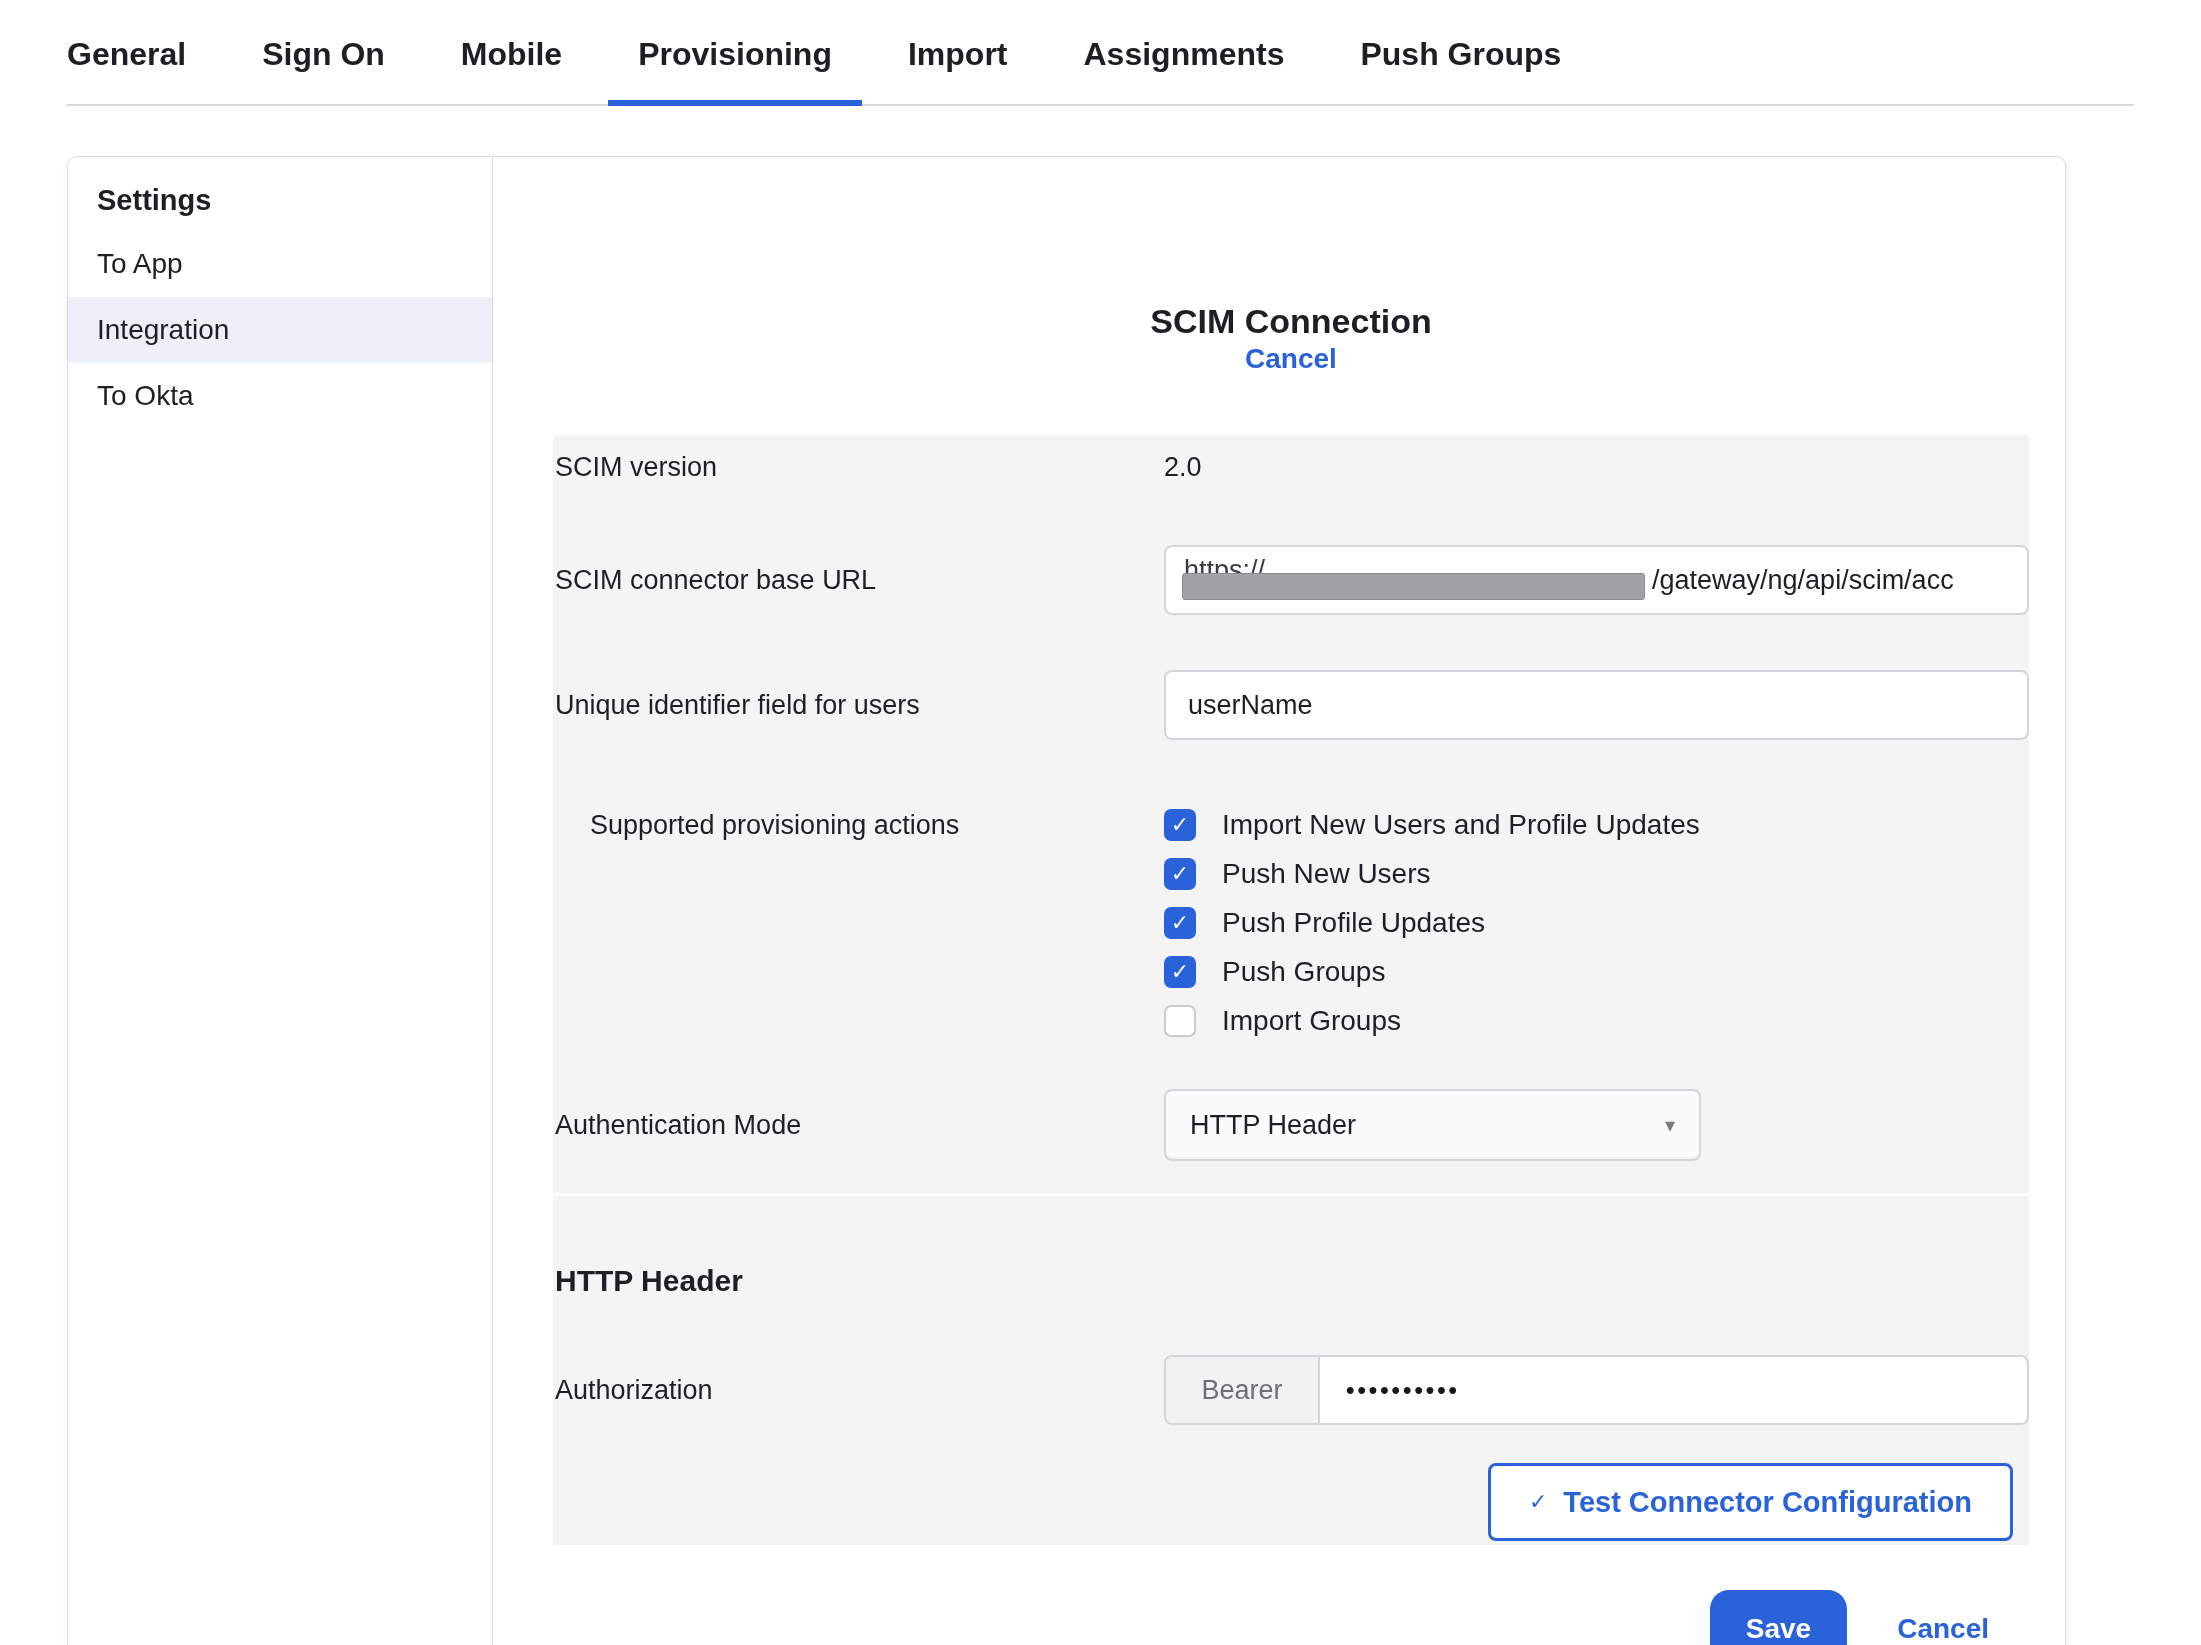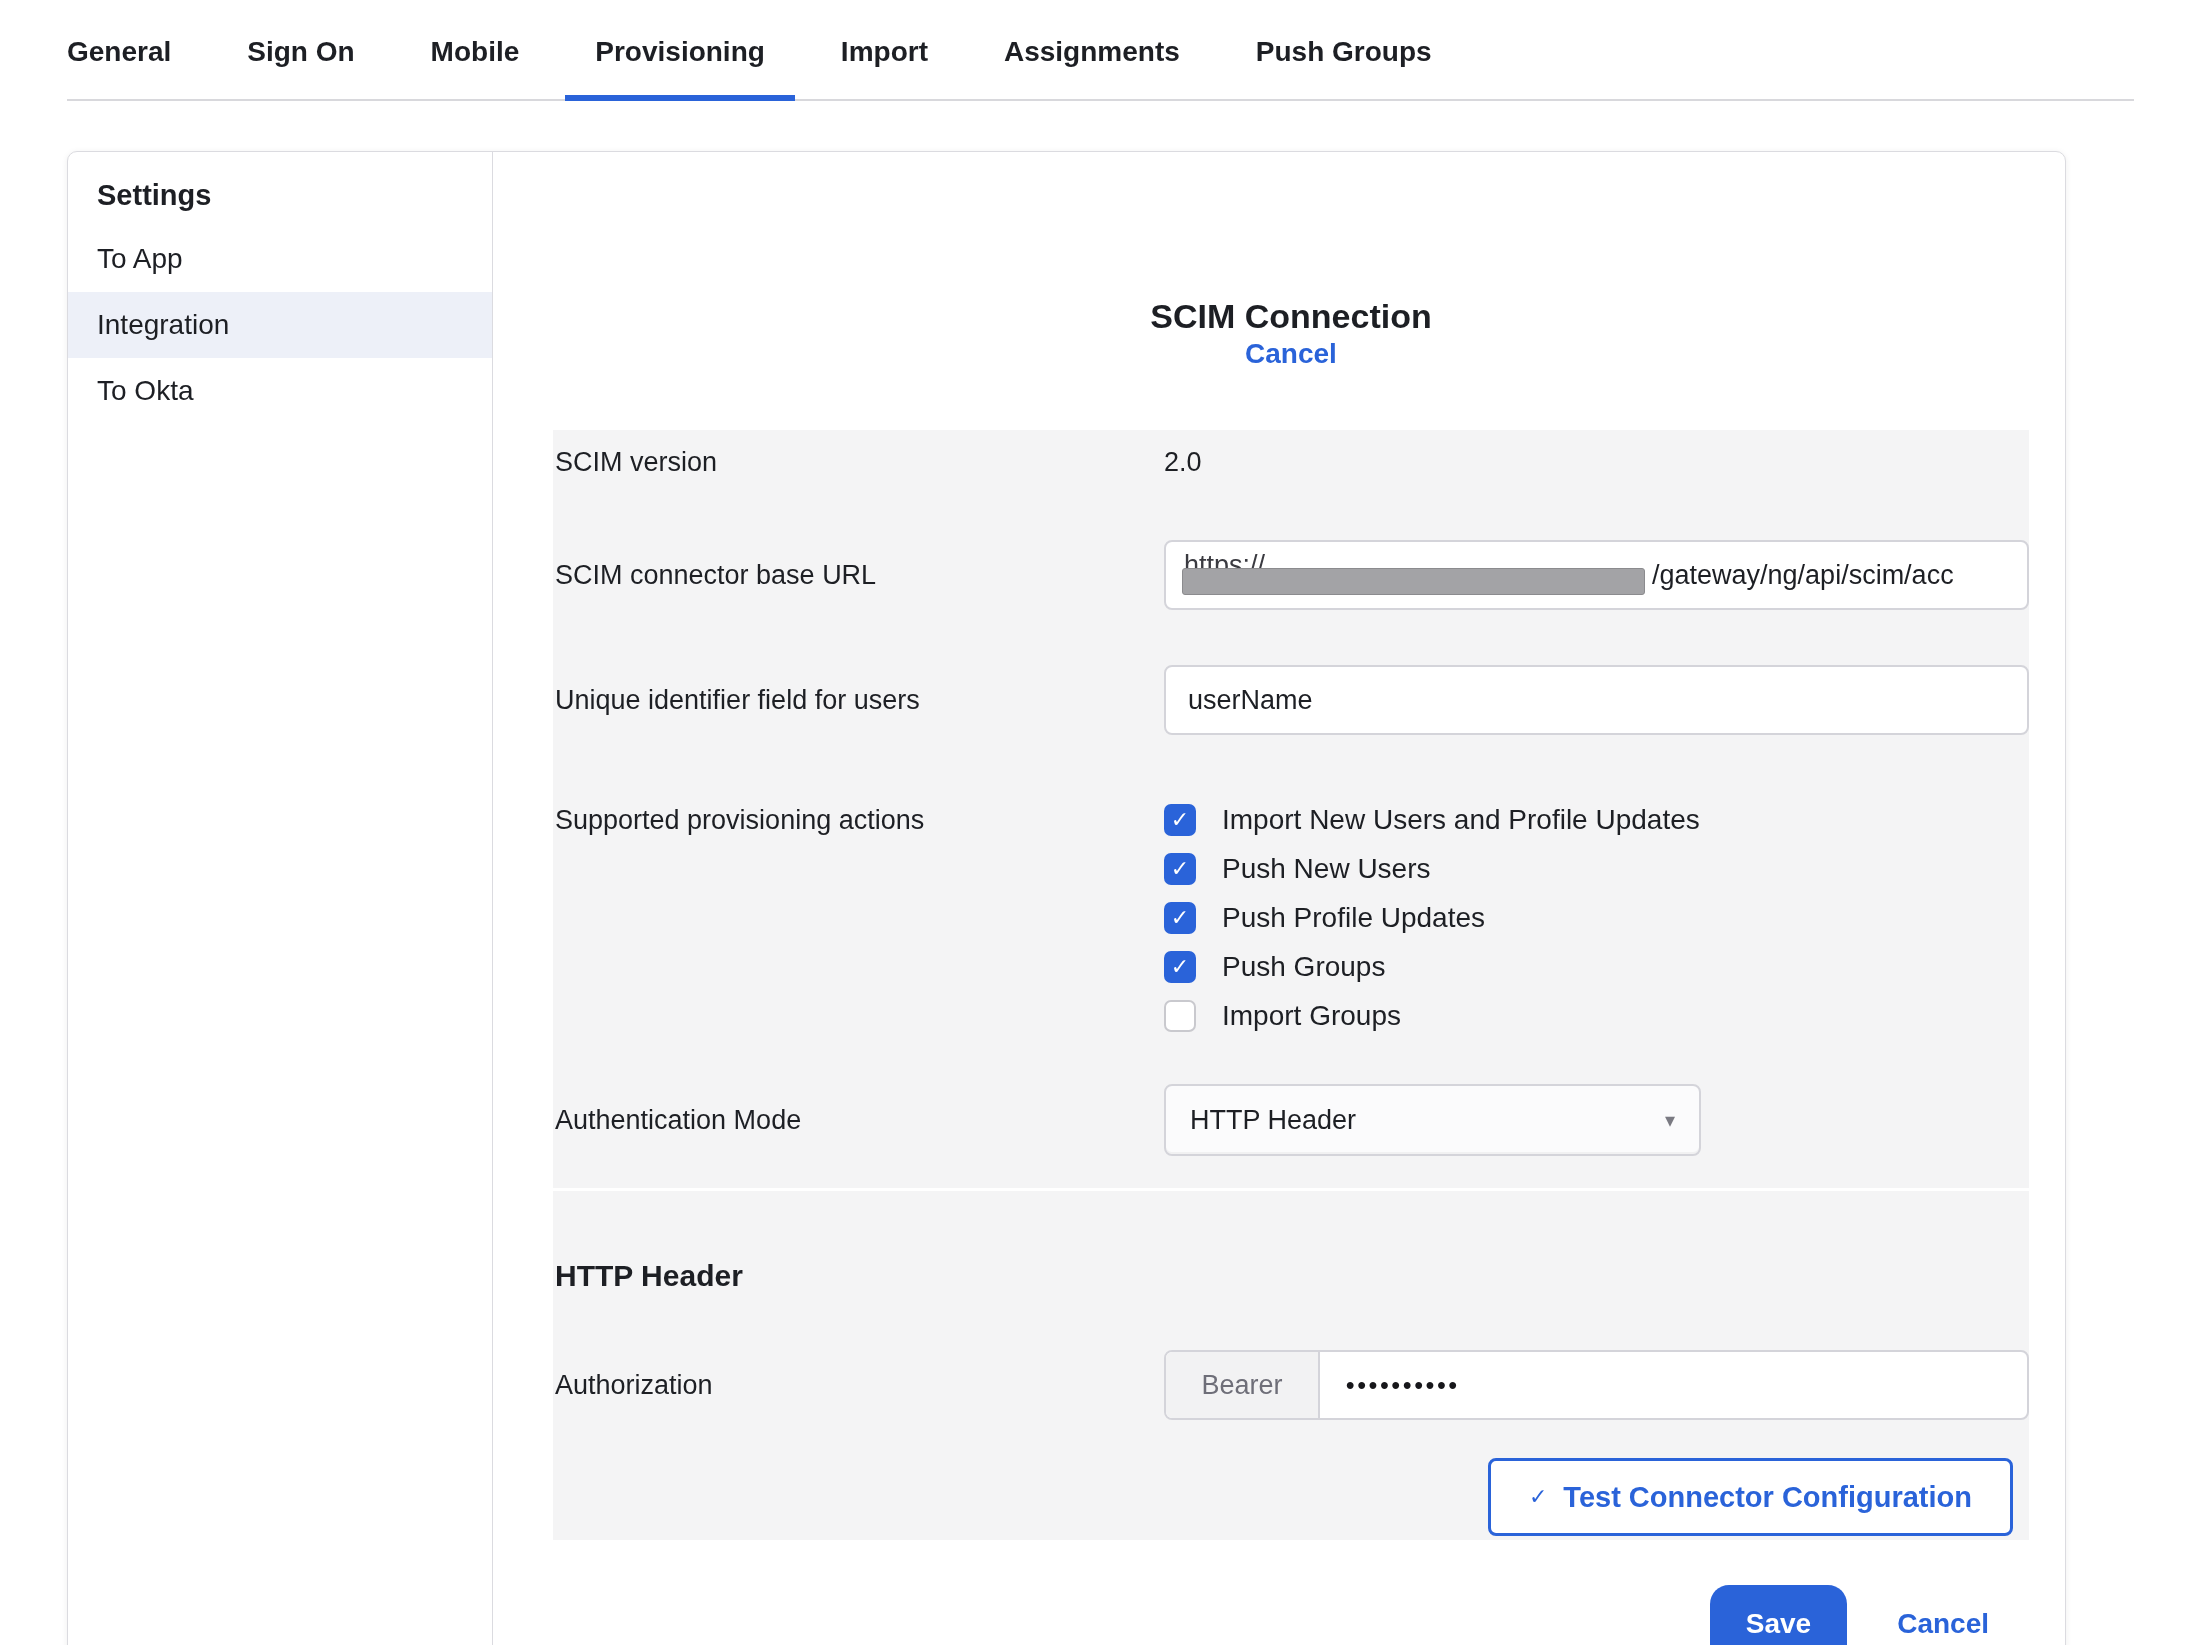--- a/index.html
+++ b/index.html
@@ -16,21 +16,21 @@
     width:2201px;height:1645px;overflow:hidden;
     background:#ffffff;color:var(--text);
     font-family:"Liberation Sans","DejaVu Sans",sans-serif;
   }
   
   .tabbar{
     display:flex;gap:76px;margin:0 67px;
     padding-top:36px;border-bottom:2px solid #d8d8dc;
   }
   .tab{
-    position:relative;font-size:28px;font-weight:600;
+    position:relative;font-size:32px;font-weight:600;
     padding-bottom:31px;color:var(--text);cursor:pointer;white-space:nowrap;
   }
   .tab.active::after{
     content:"";position:absolute;left:-30px;right:-30px;bottom:-2px;
     height:6px;background:var(--accent);
   }
   
   .card{
     margin:50px 0 0 67px;width:1999px;height:1560px;
     border:1px solid var(--card-border);border-radius:10px;
@@ -175,21 +175,21 @@
         </div>
 
         <div class="form-row row-uid">
           <div class="f-label">Unique identifier field for users</div>
           <div class="text-input">
             <span>userName</span>
           </div>
         </div>
 
         <div class="form-row row-actions top">
-          <div class="f-label" style="padding-top:7px;">Supported provisioning actions</div>
+          <div class="f-label" style="padding-top:7px;margin-left:35px;">Supported provisioning actions</div>
           <div class="check-list">
             <div class="check-row">
               <span class="checkbox checked">
                   <span class="mark">✓</span>
                 </span>
               <span class="check-label">Import New Users and Profile Updates</span>
             </div>
             <div class="check-row">
               <span class="checkbox checked">
                   <span class="mark">✓</span>

